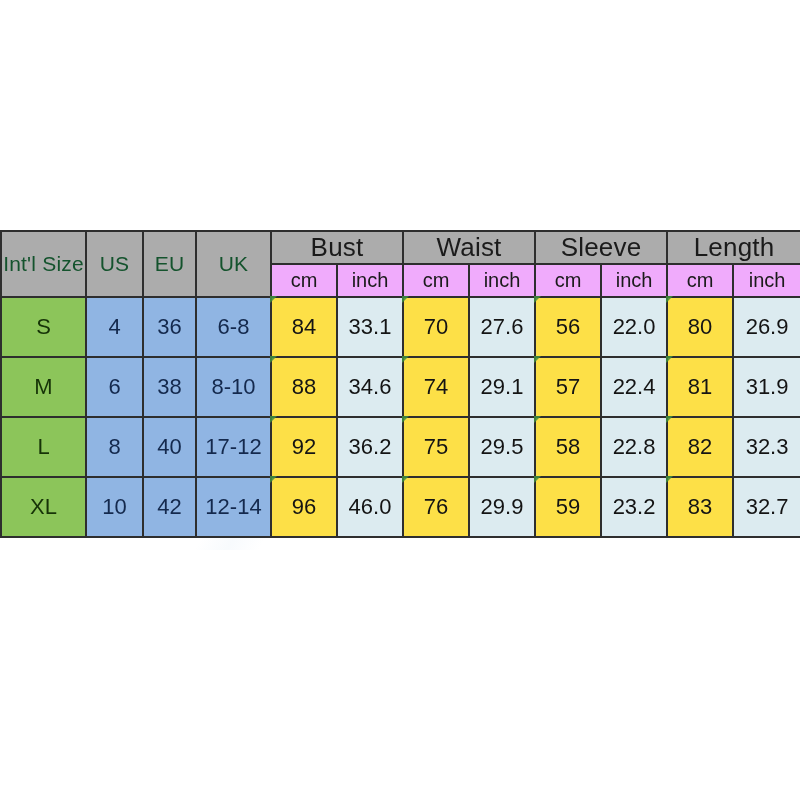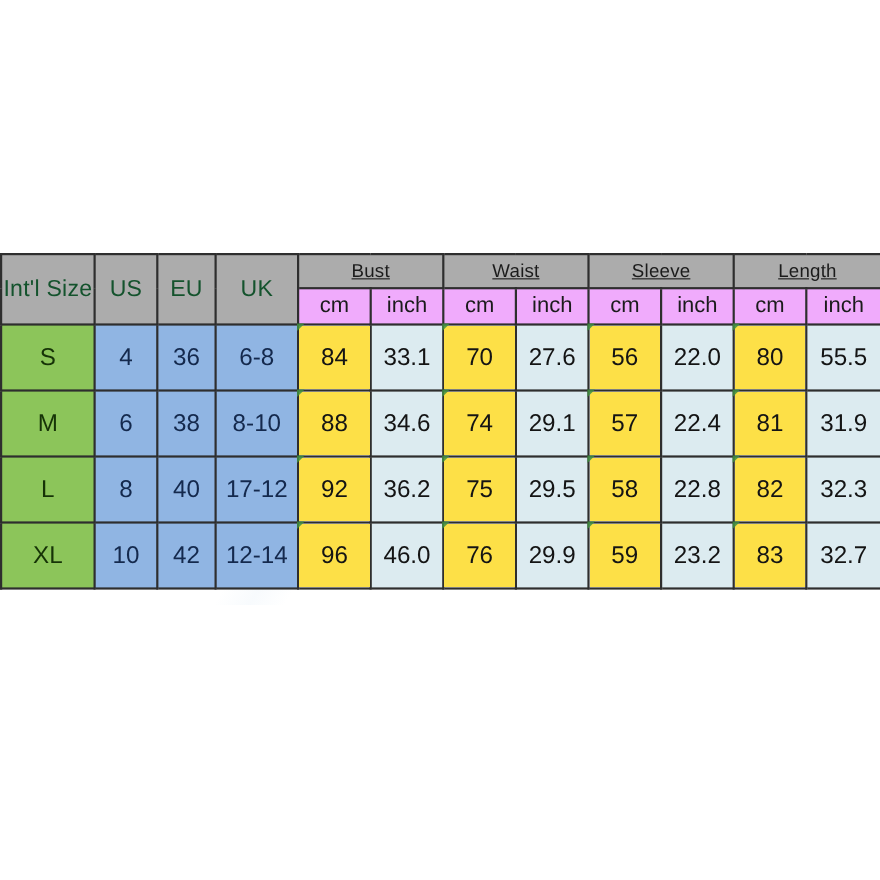--- a/index.html
+++ b/index.html
@@ -35,24 +35,23 @@
     text-align: center;
     vertical-align: middle;
     padding: 0;
     font-weight: normal;
     box-sizing: border-box;
   }
   
   th.hdr {
     background: #acacac;
     color: #1b1b1b;
-    font-size: 17px;
+    font-size: 26px;
     height: 31px;
     letter-spacing: .2px;
-    text-decoration: underline;
   }
   th.hdr-tall {
     background: #acacac;
     color: #14532d;
     font-size: 21px;
     height: 64px;
     letter-spacing: .2px;
   }
   th.hdr-sub {
     background: #f0abfc;
@@ -163,21 +162,21 @@
           <td class="c-std">4</td>
           <td class="c-std">36</td>
           <td class="c-std">6-8</td>
           <td class="c-cm">84</td>
           <td class="c-in">33.1</td>
           <td class="c-cm">70</td>
           <td class="c-in">27.6</td>
           <td class="c-cm">56</td>
           <td class="c-in">22.0</td>
           <td class="c-cm">80</td>
-          <td class="c-in">55.5</td>
+          <td class="c-in">26.9</td>
         </tr>
         <tr>
           <td class="c-size">M</td>
           <td class="c-std">6</td>
           <td class="c-std">38</td>
           <td class="c-std">8-10</td>
           <td class="c-cm">88</td>
           <td class="c-in">34.6</td>
           <td class="c-cm">74</td>
           <td class="c-in">29.1</td>

